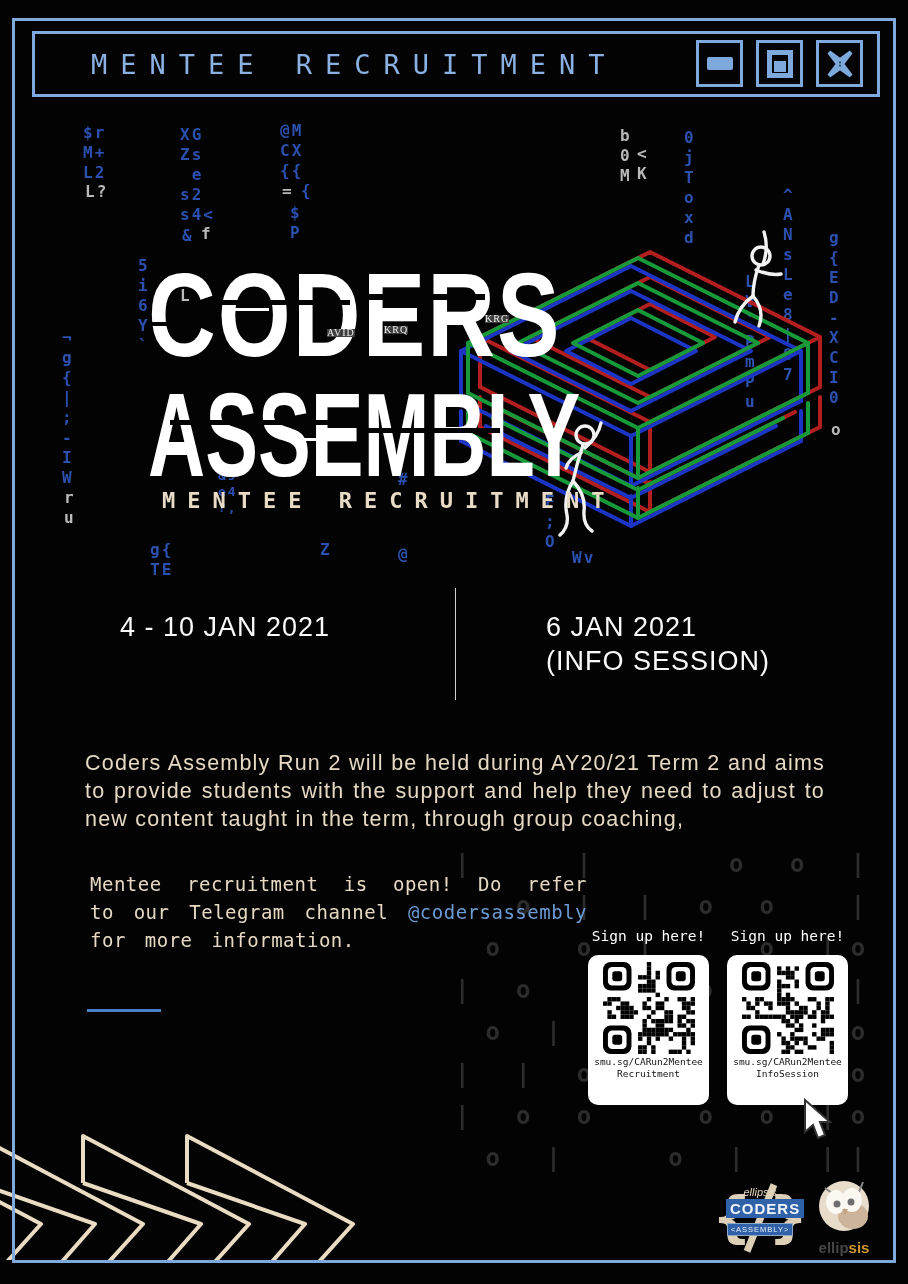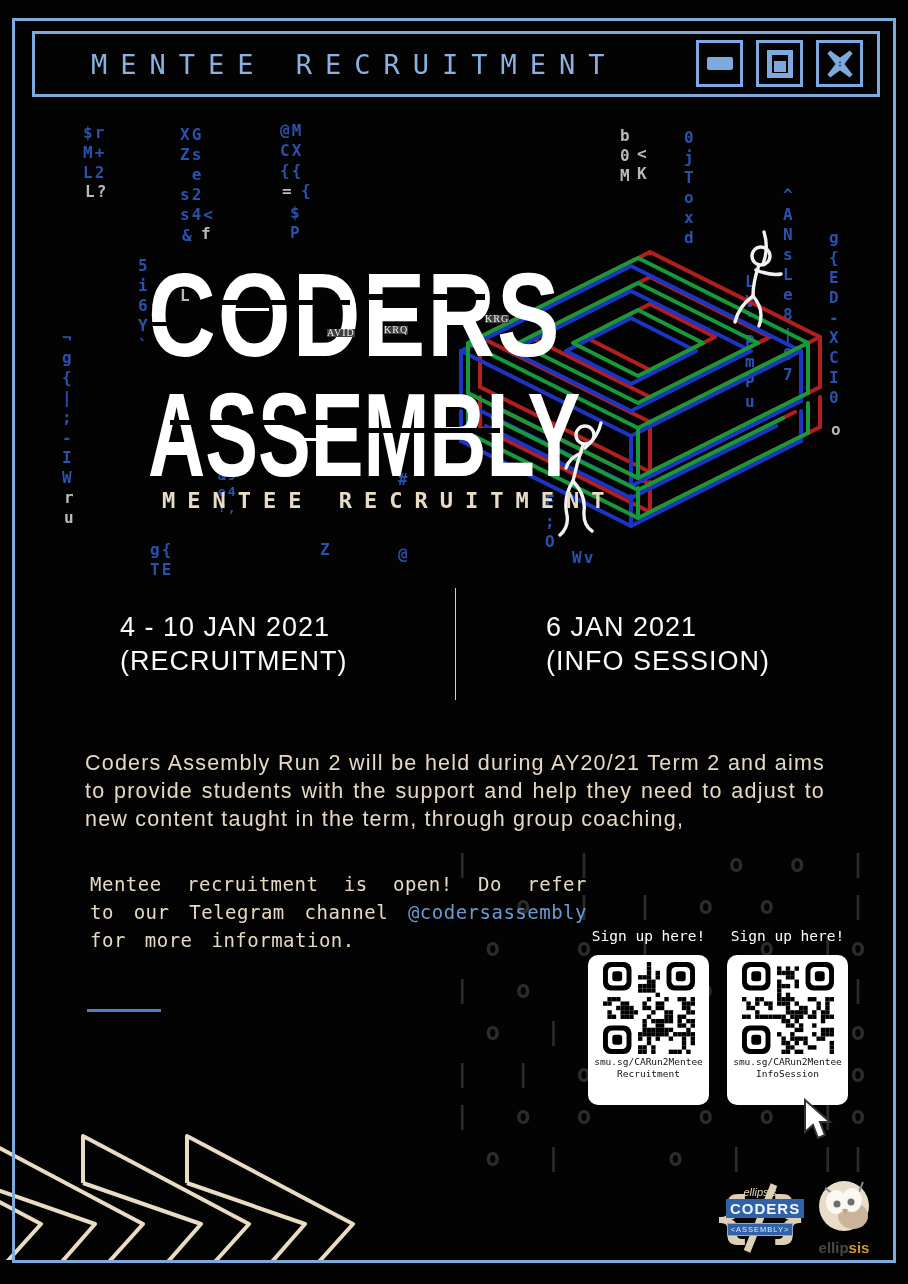--- a/index.html
+++ b/index.html
@@ -242,21 +242,20 @@
   <div class="glitch-strip" style="left:235px;top:308px;width:34px;height:3px;background:#fff"></div>
   <div class="glitch-strip" style="left:300px;top:438px;width:34px;height:3px;background:#fff"></div>
   <div class="frag" style="left:327px;top:329px">AVID</div>
   <div class="frag" style="left:384px;top:326px">KRQ</div>
   <div class="frag" style="left:485px;top:315px">KRG</div>
 
   <div id="sub1" class="subtitle">MENTEE RECRUITMENT</div>
 
   <div id="date-left" class="date-block">
     <div>4 - 10 JAN 2021</div>
-    <div>(RECRUITMENT)</div>
   </div>
   <div class="vline"></div>
   <div id="date-right" class="date-block">
     <div>6 JAN 2021</div>
     <div>(INFO SESSION)</div>
   </div>
 
   <div class="para1">Coders Assembly Run 2 will be held during AY20/21 Term 2 and aims to provide students with the support and help they need to adjust to new content taught in the term, through group coaching,</div>
 
   <div class="para2"><span>Mentee recruitment is open! Do refer to our Telegram channel </span><span class="handle">@codersassembly</span><span> for more information.</span></div>

